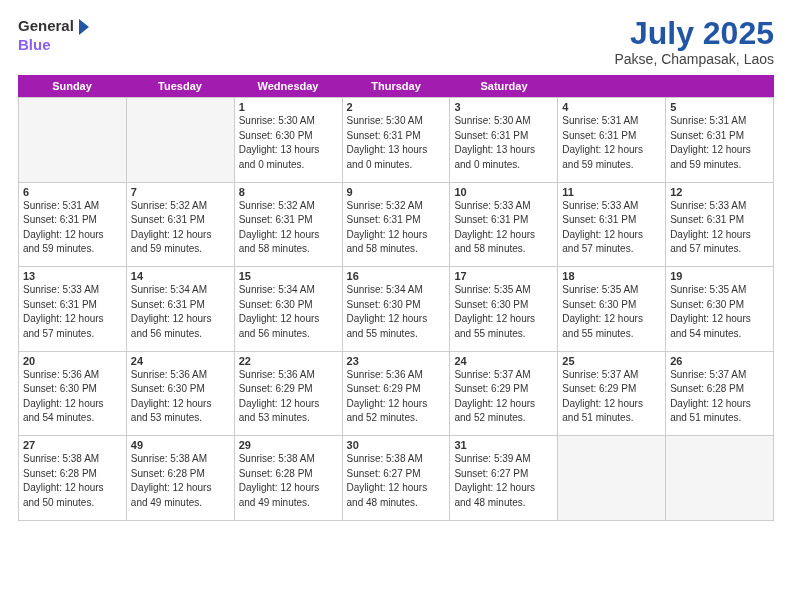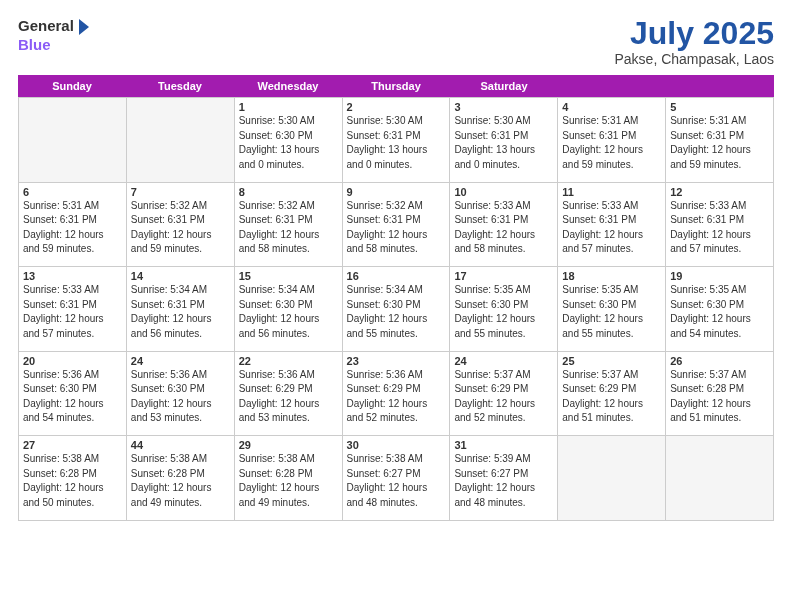--- a/index.html
+++ b/index.html
@@ -371,21 +371,21 @@
           <div class="cal-cell">
         <span class="day-number">27</span>
         <div class="cell-text">
           Sunrise: 5:38 AM<br>
           Sunset: 6:28 PM<br>
           Daylight: 12 hours<br>
           and 50 minutes.
         </div>
       </div>
           <div class="cal-cell">
-        <span class="day-number">44</span>
+        <span class="day-number">49</span>
         <div class="cell-text">
           Sunrise: 5:38 AM<br>
           Sunset: 6:28 PM<br>
           Daylight: 12 hours<br>
           and 49 minutes.
         </div>
       </div>
           <div class="cal-cell">
         <span class="day-number">29</span>
         <div class="cell-text">

